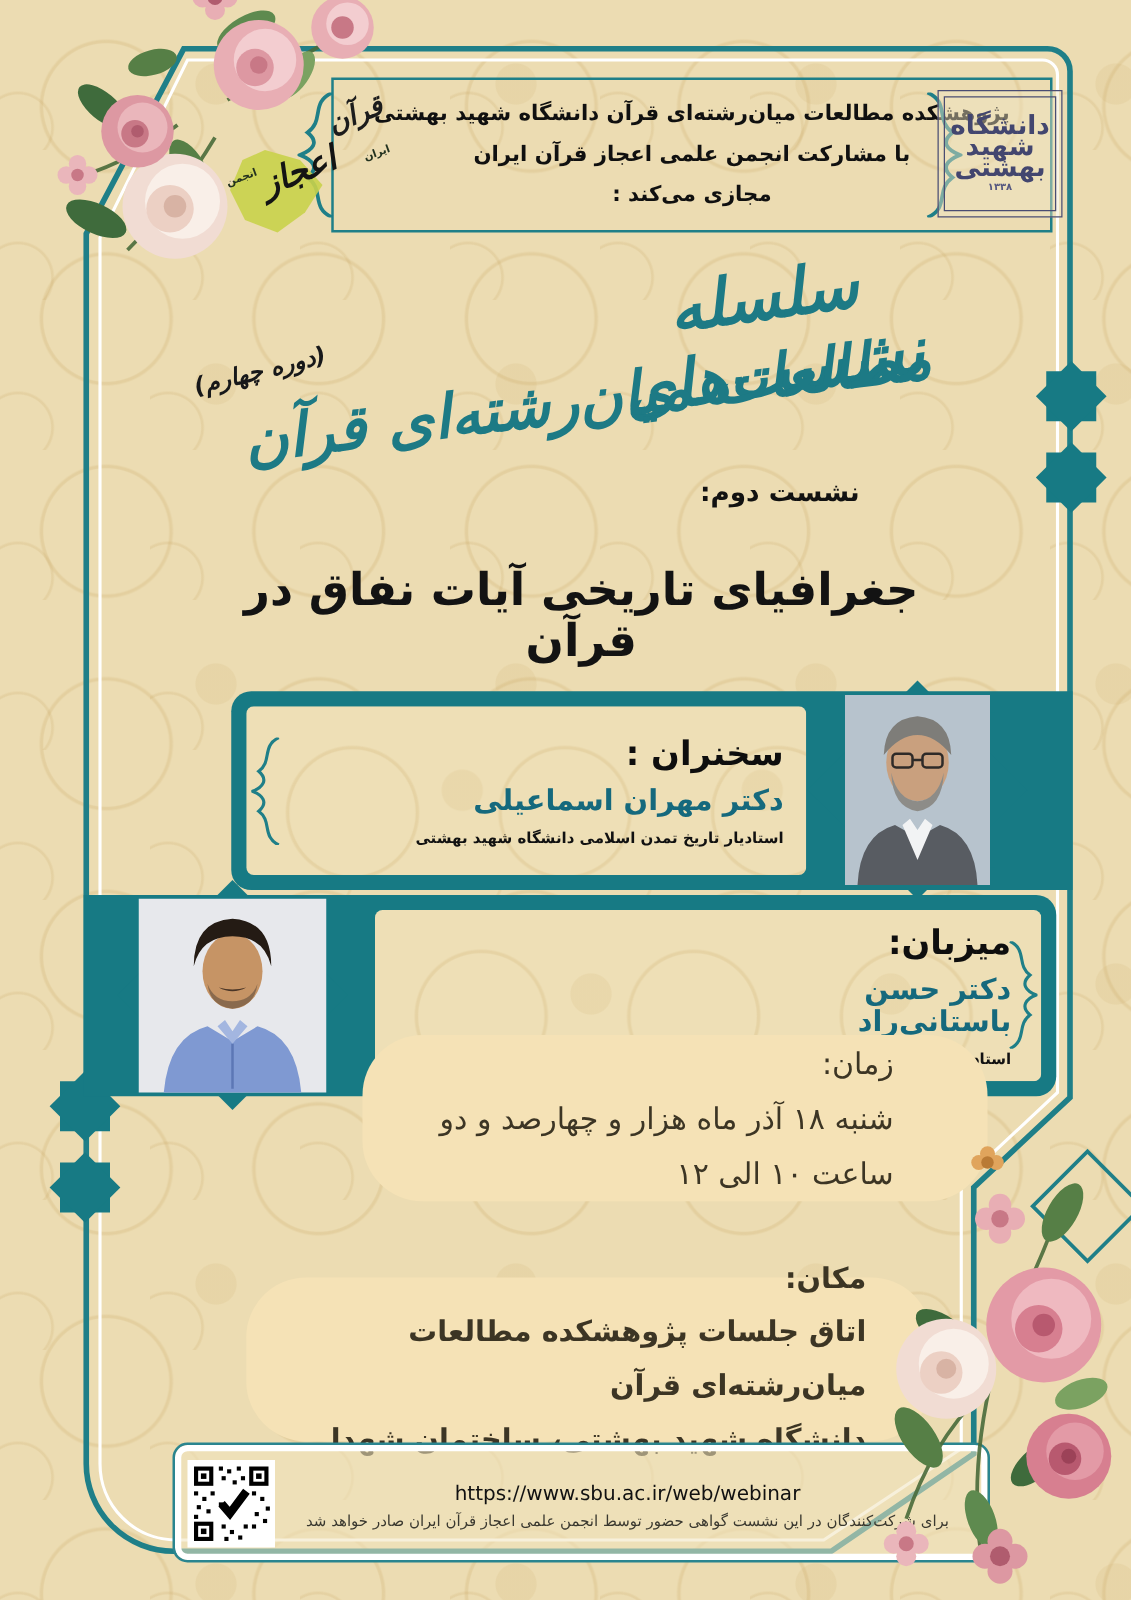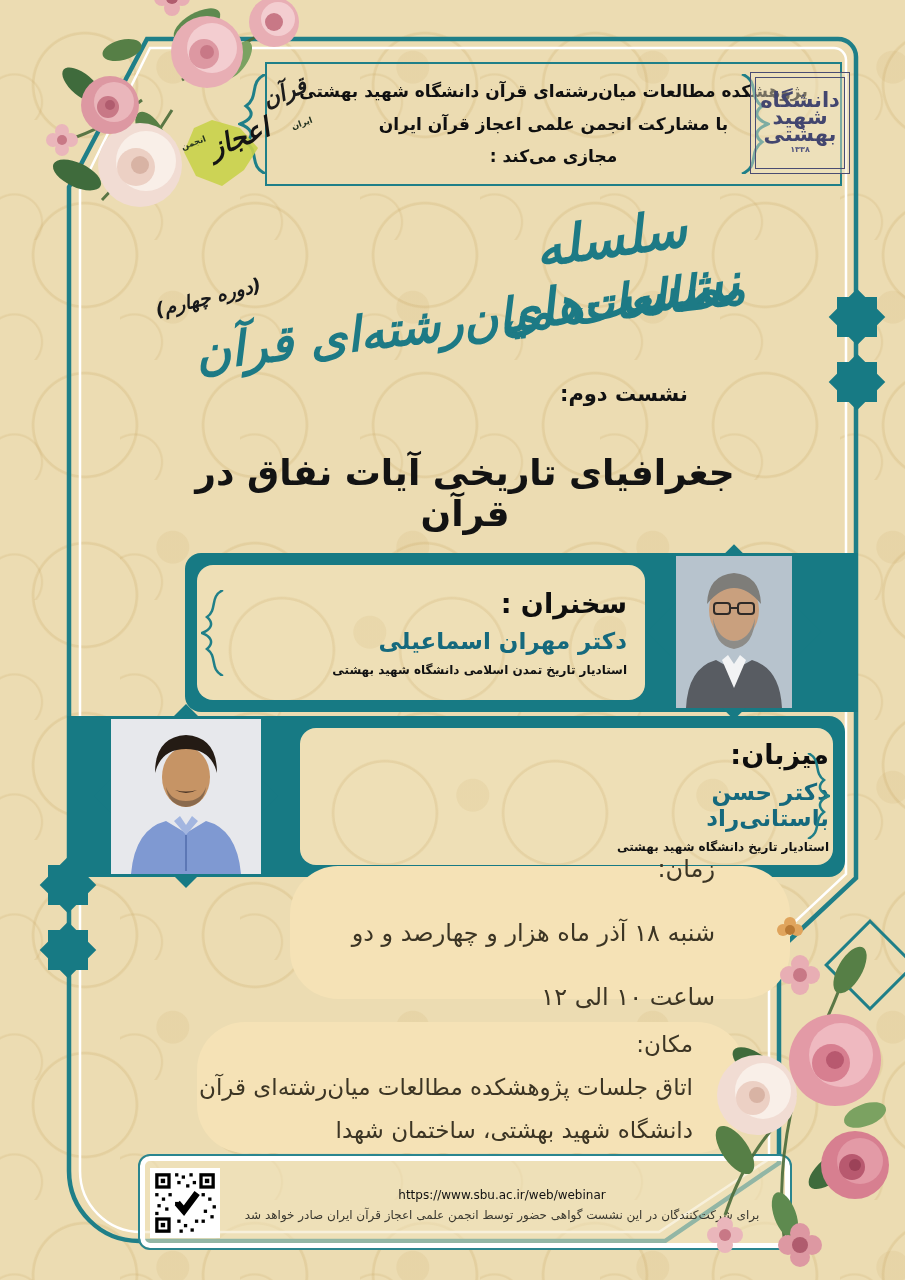--- a/index.html
+++ b/index.html
@@ -63,51 +63,51 @@
   
   .band{ background:#177a84; }
   .band.speaker{ left:185px; top:553px; width:673px; height:159px; border-radius:16px 0 0 16px; }
   .band.host   { left:67px;  top:716px; width:778px; height:161px; border-radius:0 16px 16px 0; }
   .panel{
     position:absolute; background-color:#eedfb6;
     background-image:
       radial-gradient(circle at 50% 50%, transparent 50px, rgba(198,162,92,.20) 51px, rgba(198,162,92,.20) 52.5px, transparent 54px),
       radial-gradient(ellipse at 72% 28%, rgba(198,162,92,.12) 0 16px, transparent 17px);
     background-size:170px 170px, 240px 240px;
-    border-radius:16px;
+    border-radius:6px;
     display:flex; flex-direction:column; justify-content:center; gap:9px;
   }
   .panel.speaker{ left:197px; top:565px; width:448px; height:135px; text-align:right; padding:4px 18px 4px 8px; }
-  .panel.host   { left:300px; top:728px; width:533px; height:137px; text-align:right; padding:4px 4px 4px 150px; }
+  .panel.host   { left:300px; top:728px; width:533px; height:137px; text-align:right; padding:4px 24px 4px 150px; }
   .p-label{ font-size:27px; font-weight:bold; color:#0e0e0e; }
   .p-name { font-size:23px; font-weight:bold; color:#15697d; }
   .p-aff  { font-size:12px; font-weight:bold; color:#111111; }
   .panel.host .p-label, .panel.host .p-name, .panel.host .p-aff{ padding-left:138px; }
 
   
   .info-box{
     background:#f5e2b6; border-radius:48px;
     display:flex; flex-direction:column; justify-content:center;
     color:#3c3524;
   }
-  .time-box{ left:290px; top:866px; width:500px; height:133px; padding-right:75px;gap:20px; }
-  .loc-box { left:197px; top:1022px; width:548px; height:131px; padding-right:52px; }
+  .time-box{ left:290px; top:828px; width:500px; height:133px; padding-right:75px; }
+  .loc-box { left:197px; top:1022px; width:548px; height:131px; padding-right:52px;font-weight:bold; }
   .time-box .i-line{ font-size:24px; line-height:44px; }
   .loc-box  .i-line{ font-size:23px; line-height:43px; }
 
   
   .footer-box{
     left:140px; top:1156px; width:650px; height:92px;
     border:5px solid #ffffff; outline:2px solid #2a858f; border-radius:10px;
     background:rgba(240,227,190,.55);
     display:flex; flex-direction:column; justify-content:center; text-align:center;
     padding:4px 12px 4px 86px;
   }
   .f-instruction{ font-size:14.5px; color:#23231d; font-weight:500; }
-  .f-url{ font-size:12px; color:#111; margin-top:5px; direction:ltr;text-align:center; }
+  .f-url{ font-size:16px; color:#111; margin-top:5px; direction:ltr;text-align:center; }
   .f-cert{ font-size:12px; color:#3a382f; margin-top:6px; }
   .qr-wrap{ left:150px; top:1168px; width:70px; height:70px; background:#fff; padding:3px; }
 </style>
 </head>
 <body>
 
 <div class="page">
 
   <svg class="abs" style="left:0;top:0" width="905" height="1280" viewBox="0 0 905 1280">
     <path d="M147,39 H838 A18,18 0 0 1 856,57 V878 L779,950 V1163 L665,1241 H139 A70,70 0 0 1 69,1171 V187 Z" fill="none" stroke="#1f7f88" stroke-width="4.5"></path>

